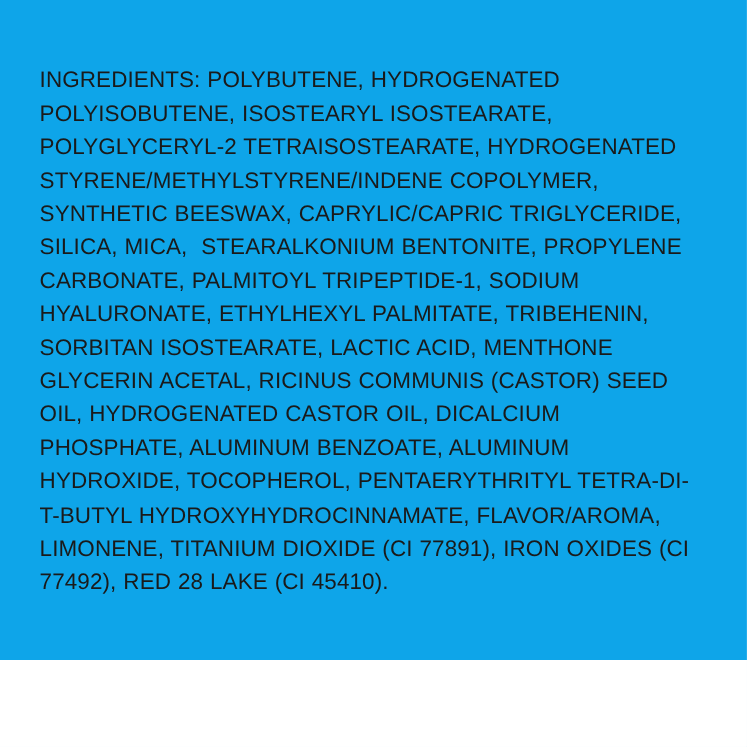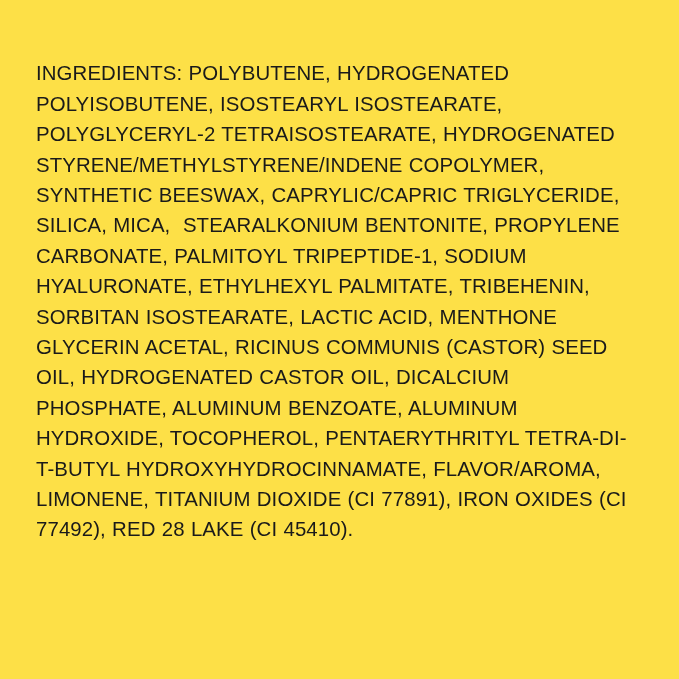--- a/index.html
+++ b/index.html
@@ -8,24 +8,24 @@
     background: #ffffff;
   }
   body {
     width: 679px;
     height: 679px;
     overflow: hidden;
     font-family: "Liberation Sans", sans-serif;
   }
   .page {
     width: 679px;
-    height: 679px;
+    height: 600px;
     box-sizing: border-box;
     padding: 38px 49px 0 36px;
-    background: #fde047;
+    background: #0ea5e9;
   }
   .ingredients-text {
     font-family: "Liberation Sans", sans-serif;
     font-size: 20.4px;
     line-height: 30.4px;
     color: #1a1a1a;
     letter-spacing: 0.1px;
     text-align: left;
     white-space: pre-wrap;
     word-spacing: 0.5px;

